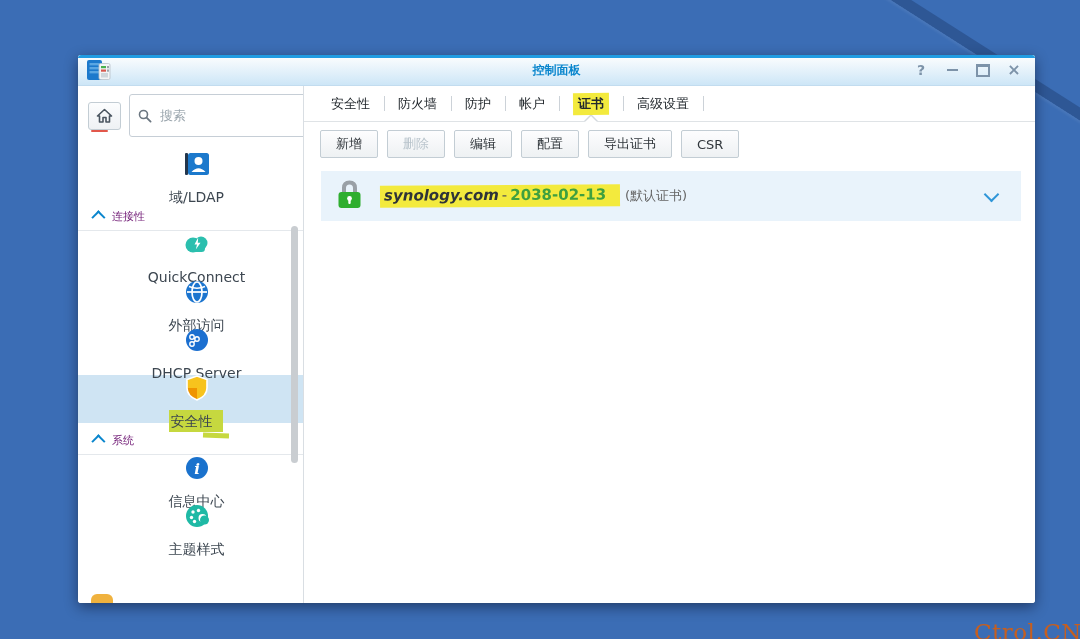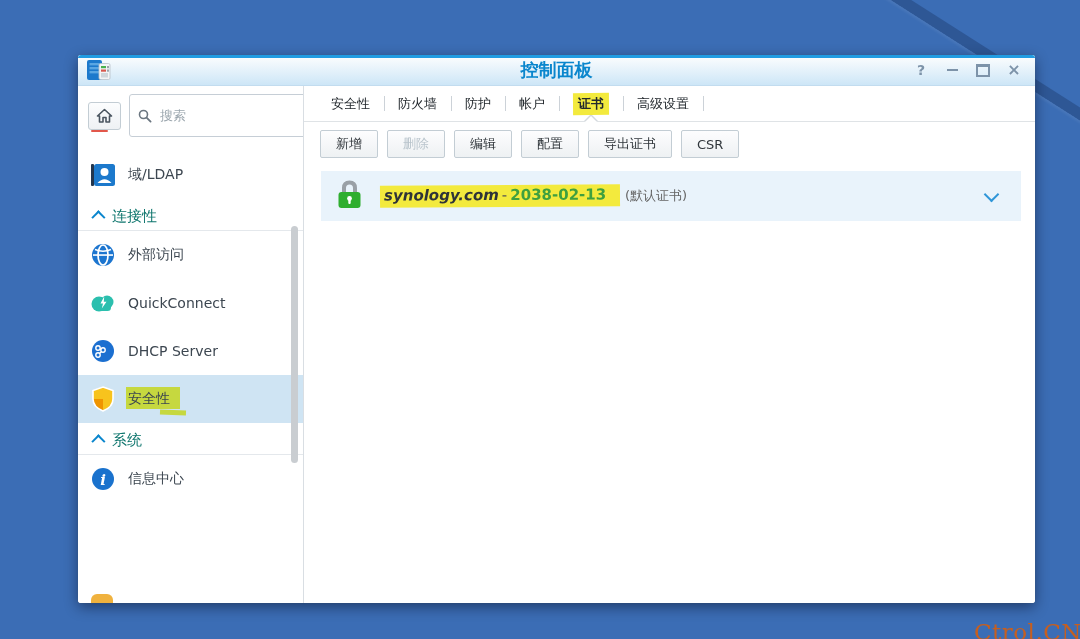--- a/index.html
+++ b/index.html
@@ -32,21 +32,21 @@
   }
   .win::before{content:"";position:absolute;left:0;top:0;right:0;height:3px;background:#219ce2;z-index:5;}
   .titlebar{
     position:relative;height:30px;flex:0 0 30px;
     background:linear-gradient(#fefefe,#cde6f7);
     display:flex;align-items:center;
     border-bottom:1px solid #c2dcef;
   }
   .app-icon{position:absolute;left:8px;top:5px;width:26px;height:21px;}
   .win-title{
-    flex:1;text-align:center;font-size:18px;font-weight:bold;color:#0a86cd;
+    flex:1;text-align:center;font-size:12px;font-weight:bold;color:#0a86cd;
   }
   .win-ctrls{position:absolute;right:14px;top:0;height:30px;display:flex;align-items:center;gap:17px;}
   .wc{width:14px;height:14px;display:flex;align-items:center;justify-content:center;
       color:#7d93a9;font-size:14px;font-weight:bold;cursor:default;line-height:1;}
   .wc-min i{display:block;width:11px;height:2px;background:#7d93a9;}
   .wc-max i{display:block;width:10px;height:8px;border:2px solid #7d93a9;border-top-width:3px;}
   .wc-close{font-size:16px;}
 
   .win-body{flex:1;display:flex;min-height:0;}
 
@@ -72,32 +72,32 @@
   }
   .search-box svg{margin:0 6px 0 8px;}
   .search-box input{
     border:none;outline:none;flex:1;min-width:0;font-size:13px;color:#444;
     font-family:inherit;background:transparent;
   }
   .search-box input::placeholder{color:#9aa5ad;}
 
   .sb-list{margin-top:8px;}
   .sb-item{
-    display:flex;align-items:center;gap:12px;height:48px;padding-left:12px;cursor:pointer;
+    display:flex;align-items:center;gap:12px;height:48px;padding-left:12px;cursor:pointer;flex-direction:column;
   }
   .sb-item .lbl{font-size:14px;color:#3c4650;}
   .sb-item.sel{background:#cfe4f3;}
   .sb-item.sel .lbl{position:relative;}
   .hl-g{background:#c6d83f;padding:3px 10px 3px 2px;margin-left:-2px;position:relative;}
   .hl-g::after{content:"";position:absolute;left:34px;bottom:-6px;width:26px;height:5px;background:#c6d83f;transform:rotate(2deg);}
   .sb-section{
     display:flex;align-items:center;gap:10px;height:28px;padding-left:14px;margin-top:3px;
     border-bottom:1px solid #e4e8ec;cursor:pointer;
   }
-  .sb-section .lbl{font-size:15px;color:#0f766e;}
+  .sb-section .lbl{font-size:11px;color:#701a75;}
   .chev-up{width:8px;height:8px;border-top:2px solid #0a86cd;border-right:2px solid #0a86cd;
     transform:rotate(-45deg) translateY(2px);}
   .icon{width:26px;height:26px;flex:0 0 26px;display:flex;align-items:center;justify-content:center;}
   .sb-scroll{position:absolute;right:5px;top:140px;width:7px;height:237px;background:#c9cdd1;border-radius:4px;}
   .sb-partial{position:absolute;left:13px;bottom:0;width:24px;height:9px;overflow:hidden;}
   .sb-partial i{display:block;width:22px;height:22px;border-radius:6px;background:#f0b23e;}
 
   
   .main{flex:1;display:flex;flex-direction:column;background:#fff;min-width:0;}
   .tabbar{
@@ -212,40 +212,40 @@
           <span class="lbl">域/LDAP</span>
         </div>
 
         <div class="sb-section">
           <span class="chev-up"></span>
           <span class="lbl">连接性</span>
         </div>
 
         <div class="sb-item">
           <span class="icon">
+            <svg width="26" height="22" viewBox="0 0 26 22">
+              <circle cx="9" cy="12" r="7.5" fill="#2bbfae"></circle>
+              <circle cx="17" cy="10" r="6.5" fill="#2bbfae"></circle>
+              <rect x="6" y="12" width="15" height="7" rx="3.5" fill="#2bbfae"></rect>
+              <path d="M14.2 4.5 L10.5 11.5 L13 11.5 L11.8 16.5 L16.5 9.8 L13.8 9.8 Z" fill="#fff"></path>
+            </svg>
+          </span>
+          <span class="lbl">QuickConnect</span>
+        </div>
+
+        <div class="sb-item">
+          <span class="icon">
             <svg width="24" height="24" viewBox="0 0 24 24">
               <circle cx="12" cy="12" r="11" fill="#1c75cf"></circle>
               <ellipse cx="12" cy="12" rx="5" ry="10" fill="none" stroke="#fff" stroke-width="1.7"></ellipse>
               <line x1="2" y1="12" x2="22" y2="12" stroke="#fff" stroke-width="1.7"></line>
               <path d="M4 6.5 Q12 10 20 6.5" fill="none" stroke="#fff" stroke-width="1.4"></path>
             </svg>
           </span>
           <span class="lbl">外部访问</span>
-        </div>
-
-        <div class="sb-item">
-          <span class="icon">
-            <svg width="26" height="22" viewBox="0 0 26 22">
-              <circle cx="9" cy="12" r="7.5" fill="#2bbfae"></circle>
-              <circle cx="17" cy="10" r="6.5" fill="#2bbfae"></circle>
-              <rect x="6" y="12" width="15" height="7" rx="3.5" fill="#2bbfae"></rect>
-              <path d="M14.2 4.5 L10.5 11.5 L13 11.5 L11.8 16.5 L16.5 9.8 L13.8 9.8 Z" fill="#fff"></path>
-            </svg>
-          </span>
-          <span class="lbl">QuickConnect</span>
         </div>
 
 
         <div class="sb-item">
           <span class="icon">
             <svg width="24" height="24" viewBox="0 0 24 24">
               <circle cx="12" cy="12" r="11" fill="#1b6fd0"></circle>
               <circle cx="7" cy="16" r="2.2" fill="none" stroke="#fff" stroke-width="1.4"></circle>
               <circle cx="12" cy="11" r="2.2" fill="none" stroke="#fff" stroke-width="1.4"></circle>
               <circle cx="7" cy="9" r="2.2" fill="none" stroke="#fff" stroke-width="1.4"></circle>
@@ -275,20 +275,34 @@
         <div class="sb-item">
           <span class="icon">
             <svg width="24" height="24" viewBox="0 0 24 24">
               <circle cx="12" cy="12" r="11" fill="#1a72cd"></circle>
               <text x="12" y="17.5" text-anchor="middle" font-family="DejaVu Serif,serif" font-style="italic" font-weight="bold" font-size="15" fill="#fff">i</text>
             </svg>
           </span>
           <span class="lbl">信息中心</span>
         </div>
 
+        <div class="sb-item">
+          <span class="icon">
+            <svg width="24" height="24" viewBox="0 0 24 24">
+              <circle cx="12" cy="12" r="11" fill="#1fb9a5"></circle>
+              <circle cx="17.5" cy="14" r="4" fill="#fff"></circle>
+              <circle cx="19.5" cy="16" r="4.5" fill="#1fb9a5"></circle>
+              <circle cx="8" cy="8" r="1.7" fill="#fff"></circle>
+              <circle cx="13.5" cy="6.5" r="1.7" fill="#fff"></circle>
+              <circle cx="6.5" cy="13.5" r="1.7" fill="#fff"></circle>
+              <circle cx="9.5" cy="17.5" r="1.7" fill="#fff"></circle>
+            </svg>
+          </span>
+          <span class="lbl">主题样式</span>
+        </div>
       </div>
 
       <span class="sb-scroll"></span>
       <span class="sb-partial">
           <i></i>
         </span>
     </div>
 
     <div class="main">
 

